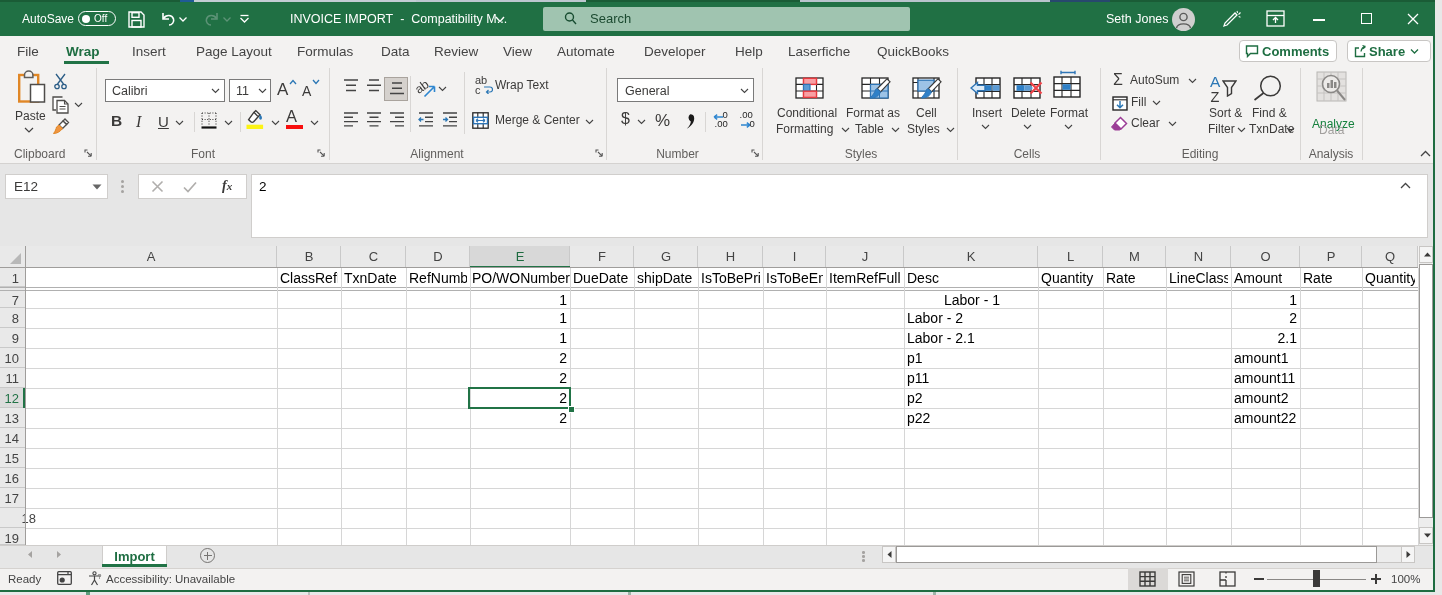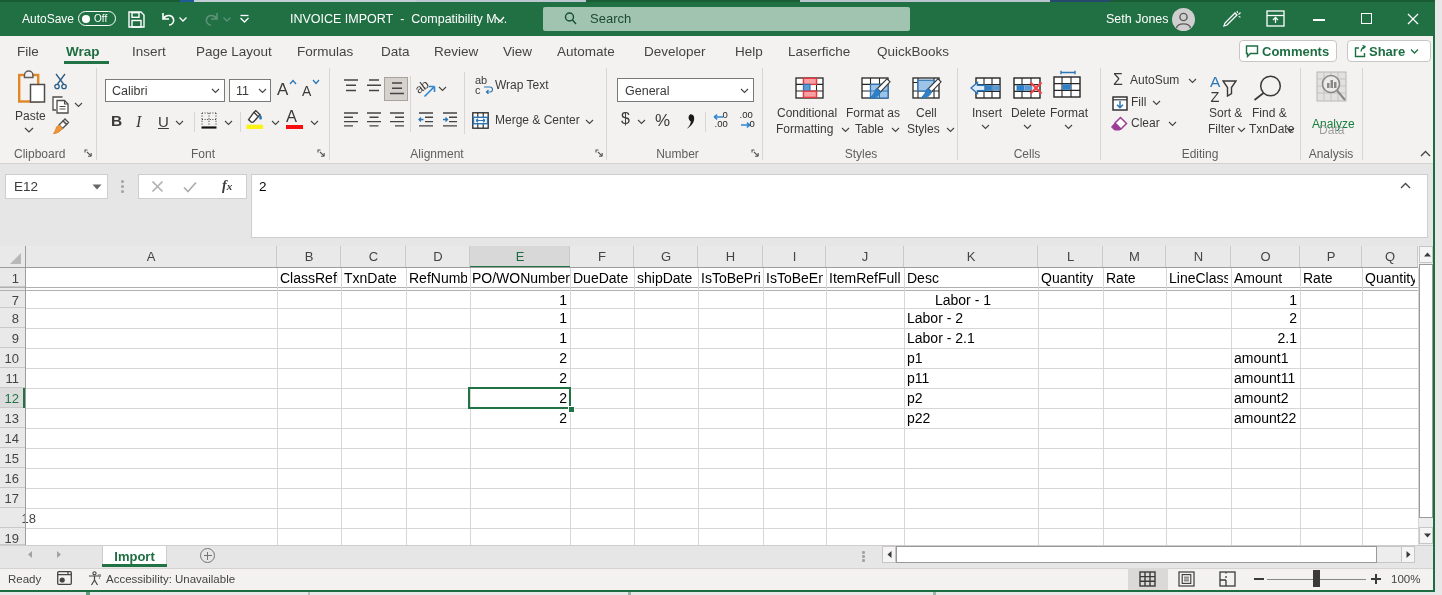--- a/index.html
+++ b/index.html
@@ -608,21 +608,21 @@
   <div class="abs celltxt" style="left:1303px;top:270px;width:56px;text-align:left;">Rate</div>
   <div class="abs celltxt" style="left:1365px;top:270px;width:50px;text-align:left;">Quantity</div>
 
   <div class="abs celltxt" style="left:473px;top:292px;width:94px;text-align:right;">1</div>
   <div class="abs celltxt" style="left:473px;top:310px;width:94px;text-align:right;">1</div>
   <div class="abs celltxt" style="left:473px;top:330px;width:94px;text-align:right;">1</div>
   <div class="abs celltxt" style="left:473px;top:350px;width:94px;text-align:right;">2</div>
   <div class="abs celltxt" style="left:473px;top:370px;width:94px;text-align:right;">2</div>
   <div class="abs celltxt" style="left:473px;top:390px;width:94px;text-align:right;">2</div>
   <div class="abs celltxt" style="left:473px;top:410px;width:94px;text-align:right;">2</div>
-  <div class="abs celltxt" style="left:899px;top:292px;width:128px;text-align:center;">Labor - 1</div>
+  <div class="abs celltxt" style="left:872px;top:292px;width:128px;text-align:right;">Labor - 1</div>
   <div class="abs celltxt" style="left:907px;top:310px;width:128px;text-align:left;">Labor - 2</div>
   <div class="abs celltxt" style="left:907px;top:330px;width:128px;text-align:left;">Labor - 2.1</div>
   <div class="abs celltxt" style="left:907px;top:350px;width:128px;text-align:left;">p1</div>
   <div class="abs celltxt" style="left:907px;top:370px;width:128px;text-align:left;">p11</div>
   <div class="abs celltxt" style="left:907px;top:390px;width:128px;text-align:left;">p2</div>
   <div class="abs celltxt" style="left:907px;top:410px;width:128px;text-align:left;">p22</div>
   <div class="abs celltxt" style="left:1234px;top:292px;width:63px;text-align:right;">1</div>
   <div class="abs celltxt" style="left:1234px;top:310px;width:63px;text-align:right;">2</div>
   <div class="abs celltxt" style="left:1234px;top:330px;width:63px;text-align:right;">2.1</div>
   <div class="abs celltxt" style="left:1234px;top:350px;width:63px;text-align:left;">amount1</div>

